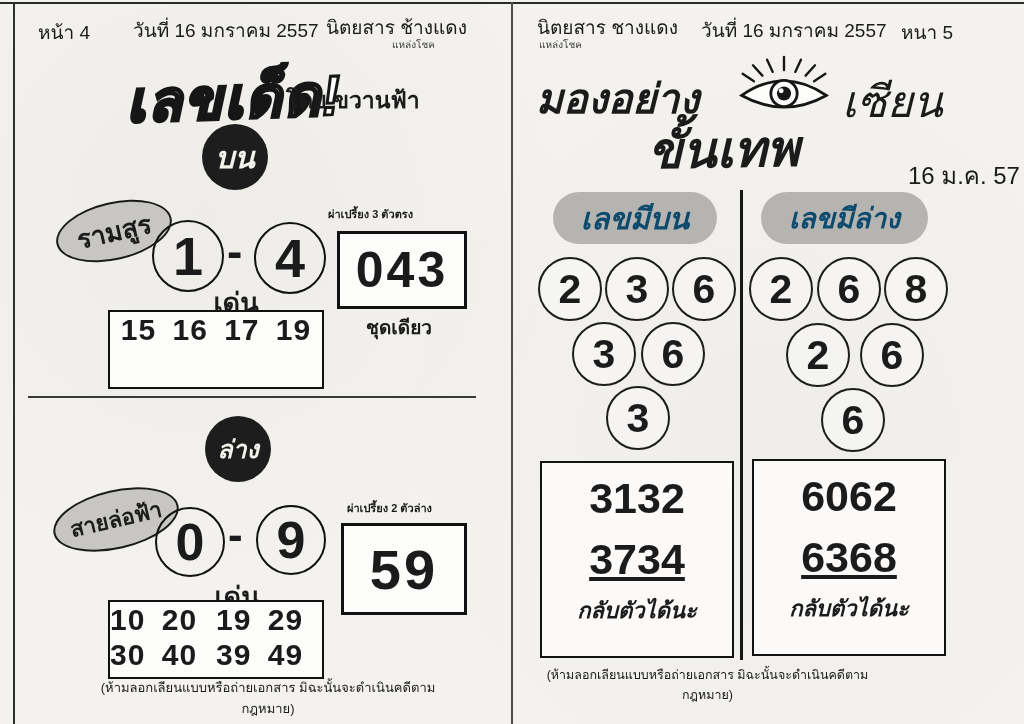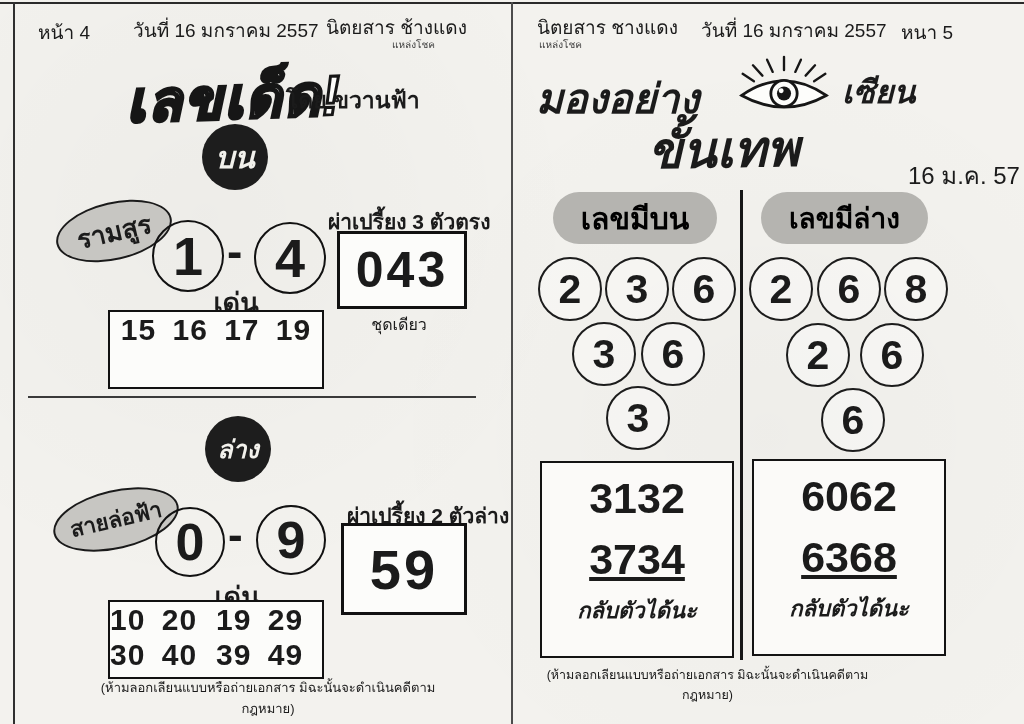--- a/index.html
+++ b/index.html
@@ -58,62 +58,62 @@
   .c1b{left:254px;top:222px;width:68px;height:68px;font-size:54px;}
   .dash1{left:227px;top:224px;font-size:46px;font-weight:900;}
   .c2a{left:155px;top:507px;width:66px;height:66px;font-size:52px;}
   .c2b{left:256px;top:505px;width:66px;height:66px;font-size:52px;}
   .dash2{left:228px;top:510px;font-size:44px;font-weight:900;}
 
   .den{width:130px;text-align:center;font-size:27px;font-weight:900;}
   .den1{left:171px;top:281px;}
   .den2{left:172px;top:575px;}
 
-  .side-title{font-size:21px;font-weight:800;white-space:nowrap;}
+  .side-title{font-size:11px;font-weight:800;white-space:nowrap;}
   .side-title1{left:328px;top:205px;}
   .side-title2{left:347px;top:499px;}
   .side-box{
     border:3px solid #111;background:#fcfcfa;
     display:flex;align-items:center;justify-content:center;
     font-weight:900;letter-spacing:3px;
   }
   .side-box1{left:337px;top:231px;width:124px;height:72px;font-size:50px;}
   .side-box2{left:341px;top:523px;width:120px;height:86px;font-size:56px;}
-  .side-note1{left:337px;top:312px;width:124px;text-align:center;font-size:16px;font-weight:400;}
+  .side-note1{left:337px;top:312px;width:124px;text-align:center;font-size:19px;font-weight:700;}
 
   .rows-box{
     border:2.5px solid #111;background:#fcfcfa;
     display:flex;align-items:flex-start;justify-content:center;
     font-weight:900;font-size:30px;line-height:35px;word-spacing:7px;letter-spacing:1px;
   }
   .rows-box1{left:108px;top:310px;width:212px;height:75px;}
   .rows-box2{left:108px;top:600px;width:212px;height:75px;}
 
   .divider{left:28px;top:396px;width:448px;height:2px;background:#3a3a3a;}
   .lp-footer{left:88px;top:677px;width:360px;text-align:center;font-size:13px;}
 
   
   .rp-mag{left:537px;top:12px;font-size:19px;}
   .rp-src{left:539px;top:37px;font-size:10px;color:#3c3c3c;}
   .rp-date{left:701px;top:15px;font-size:19px;}
   .rp-page-num{left:901px;top:17px;font-size:19px;}
 
   .rp-title-pre{left:536px;top:66px;font-size:41px;font-weight:900;font-style:italic;white-space:nowrap;text-align:right;}
-  .rp-title-post{left:842px;top:66px;font-size:32px;font-weight:700;font-style:italic;white-space:nowrap;}
+  .rp-title-post{left:842px;top:66px;font-size:44px;font-weight:400;font-style:italic;white-space:nowrap;}
   .eye{left:737px;top:54px;width:94px;height:64px;}
   .rp-title-sub{
     left:648px;top:110px;font-size:50px;font-weight:900;font-style:italic;
     font-family:"DejaVu Serif",serif;transform:rotate(-1deg);white-space:nowrap;
   }
   .rp-date-short{left:908px;top:156px;font-size:24px;white-space:nowrap;}
 
   .pill{
-    background:#b5b4b0;border-radius:26px;color:#000000;
-    display:flex;align-items:center;justify-content:center;
-    font-weight:900;
+    background:#b5b4b0;border-radius:26px;color:#0c4a6e;
+    display:flex;align-items:center;justify-content:center;
+    font-weight:900;font-style:italic;
   }
   .pill1{left:553px;top:192px;width:164px;height:52px;font-size:30px;}
   .pill2{left:761px;top:192px;width:167px;height:52px;font-size:28px;}
   .col-divider{left:740px;top:190px;width:3px;height:470px;background:#161616;}
 
   .rcircle{
     width:60px;height:60px;border:2px solid #1c1c1c;border-radius:50%;
     display:flex;align-items:center;justify-content:center;
     font-weight:900;font-size:41px;background:rgba(255,255,255,.35);
   }

